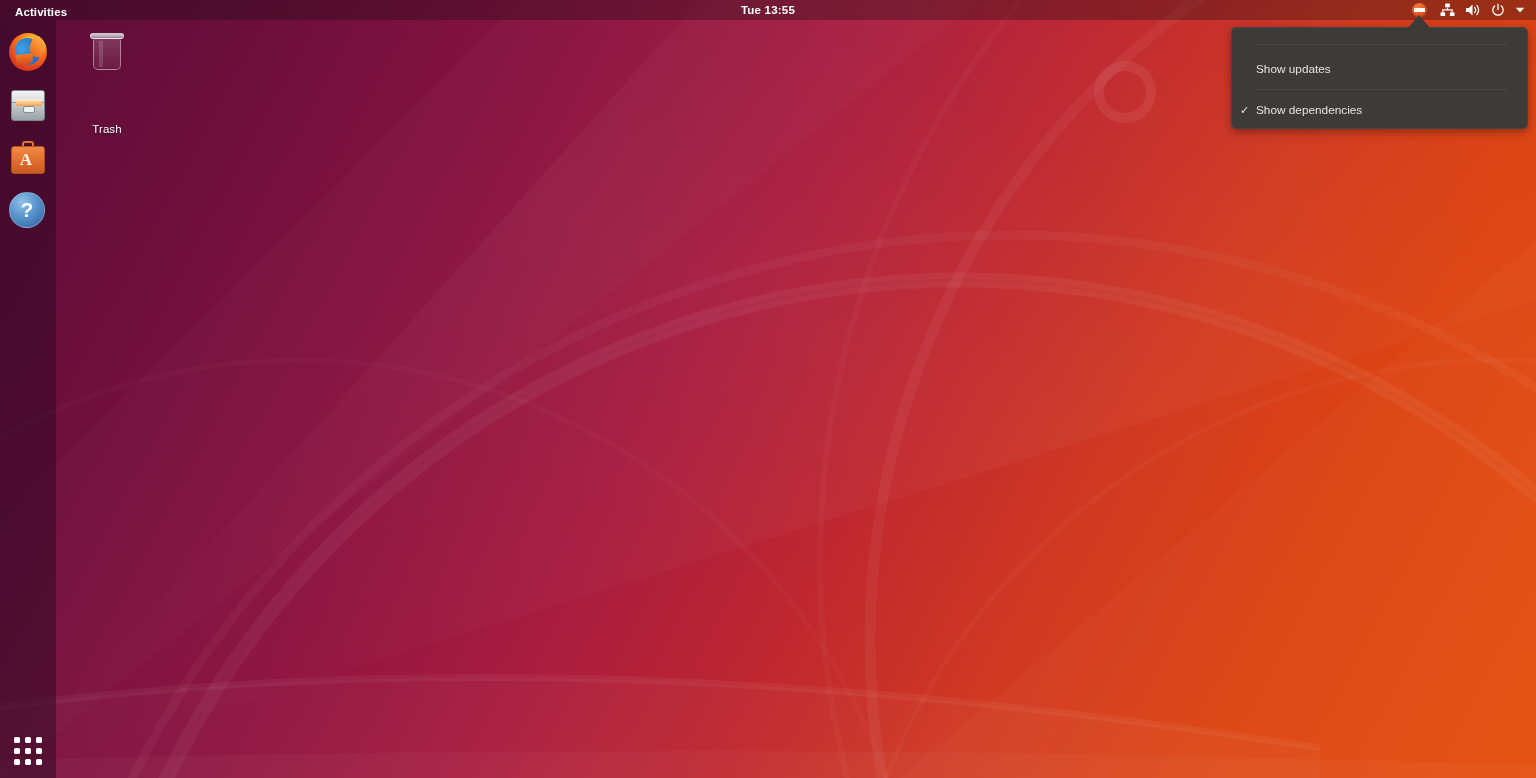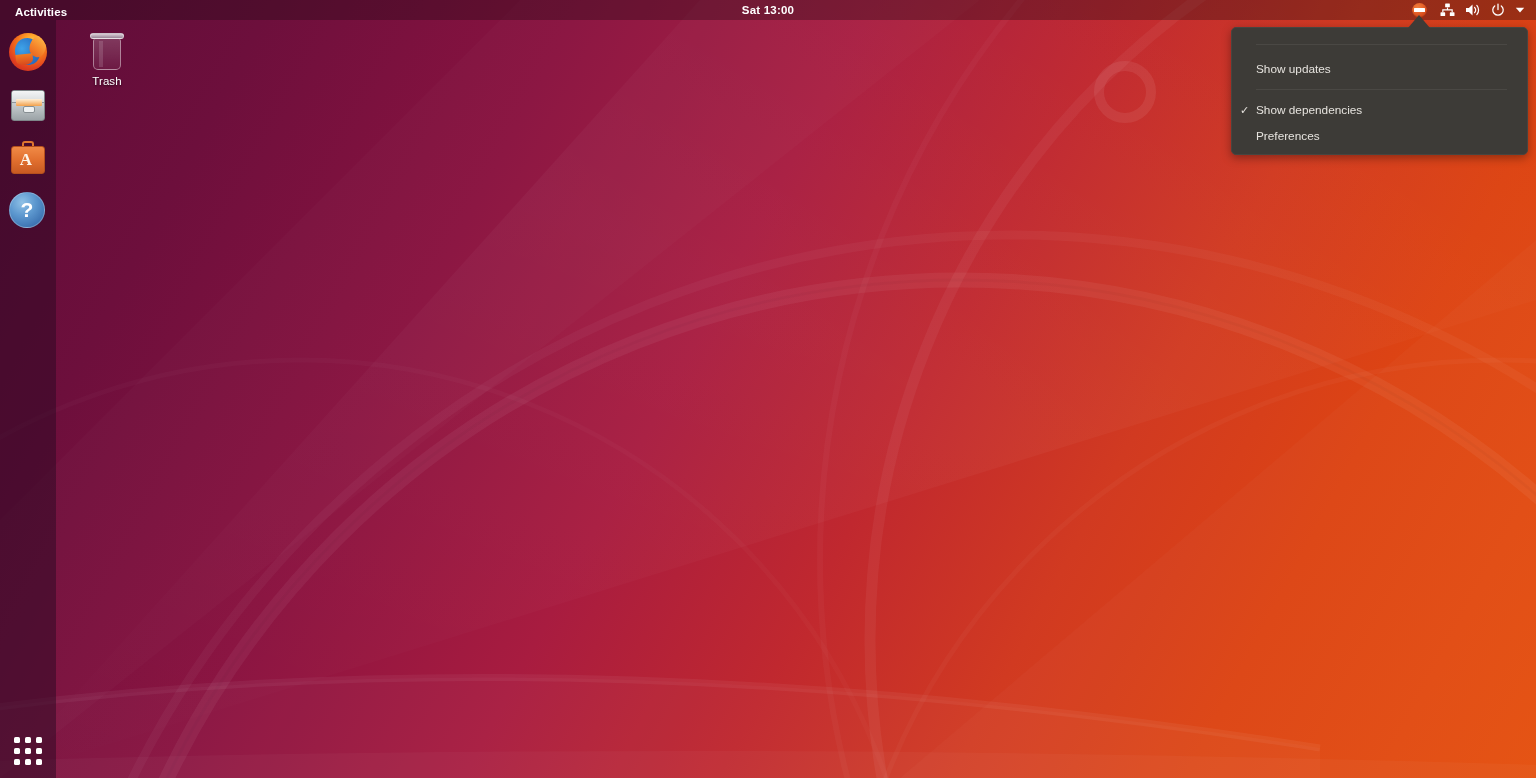--- a/index.html
+++ b/index.html
@@ -187,20 +187,21 @@
     border-top:none;
     border-radius:2px 2px 5px 5px;
   }
   .tr-can:after{
     content:"";position:absolute;left:5px;top:2px;width:4px;height:26px;
     background:rgba(255,255,255,0.14);
   }
   #trash-label{
     color:#ffffff;font-size:11.5px;text-shadow:0 1px 2px rgba(0,0,0,0.65);
     letter-spacing:0.1px;
+    margin-top:48px;
   }
 
   
   #update-menu{
     position:absolute; left:1231px; top:27px; width:297px;
     background:#3d3b37;
     border:1px solid #474541;
     border-radius:5px;
     z-index:50;
     box-shadow:0 3px 10px rgba(0,0,0,0.35);
@@ -284,21 +285,21 @@
     </g>
   </svg>
 </div>
 
 <div id="top-panel">
   <div id="activities">
     <span>Activities</span>
   </div>
 
   <div id="clock">
-    <span class="inner">Sat 13:00</span>
+    <span class="inner">Tue 13:55</span>
   </div>
 
   <div id="tray">
 
     <div class="tray-btn" id="tray-update">
       <span class="update-circle">
           <i></i>
         </span>
     </div>
 
@@ -407,17 +408,14 @@
     <span>Show updates</span>
   </div>
 
   <div class="menu-sep"></div>
 
   <div class="menu-item">
     <span class="menu-check">✓</span>
     <span>Show dependencies</span>
   </div>
 
-  <div class="menu-item" id="menu-item-prefs">
-    <span>Preferences</span>
-  </div>
 
 </div>
 
 </body></html>

